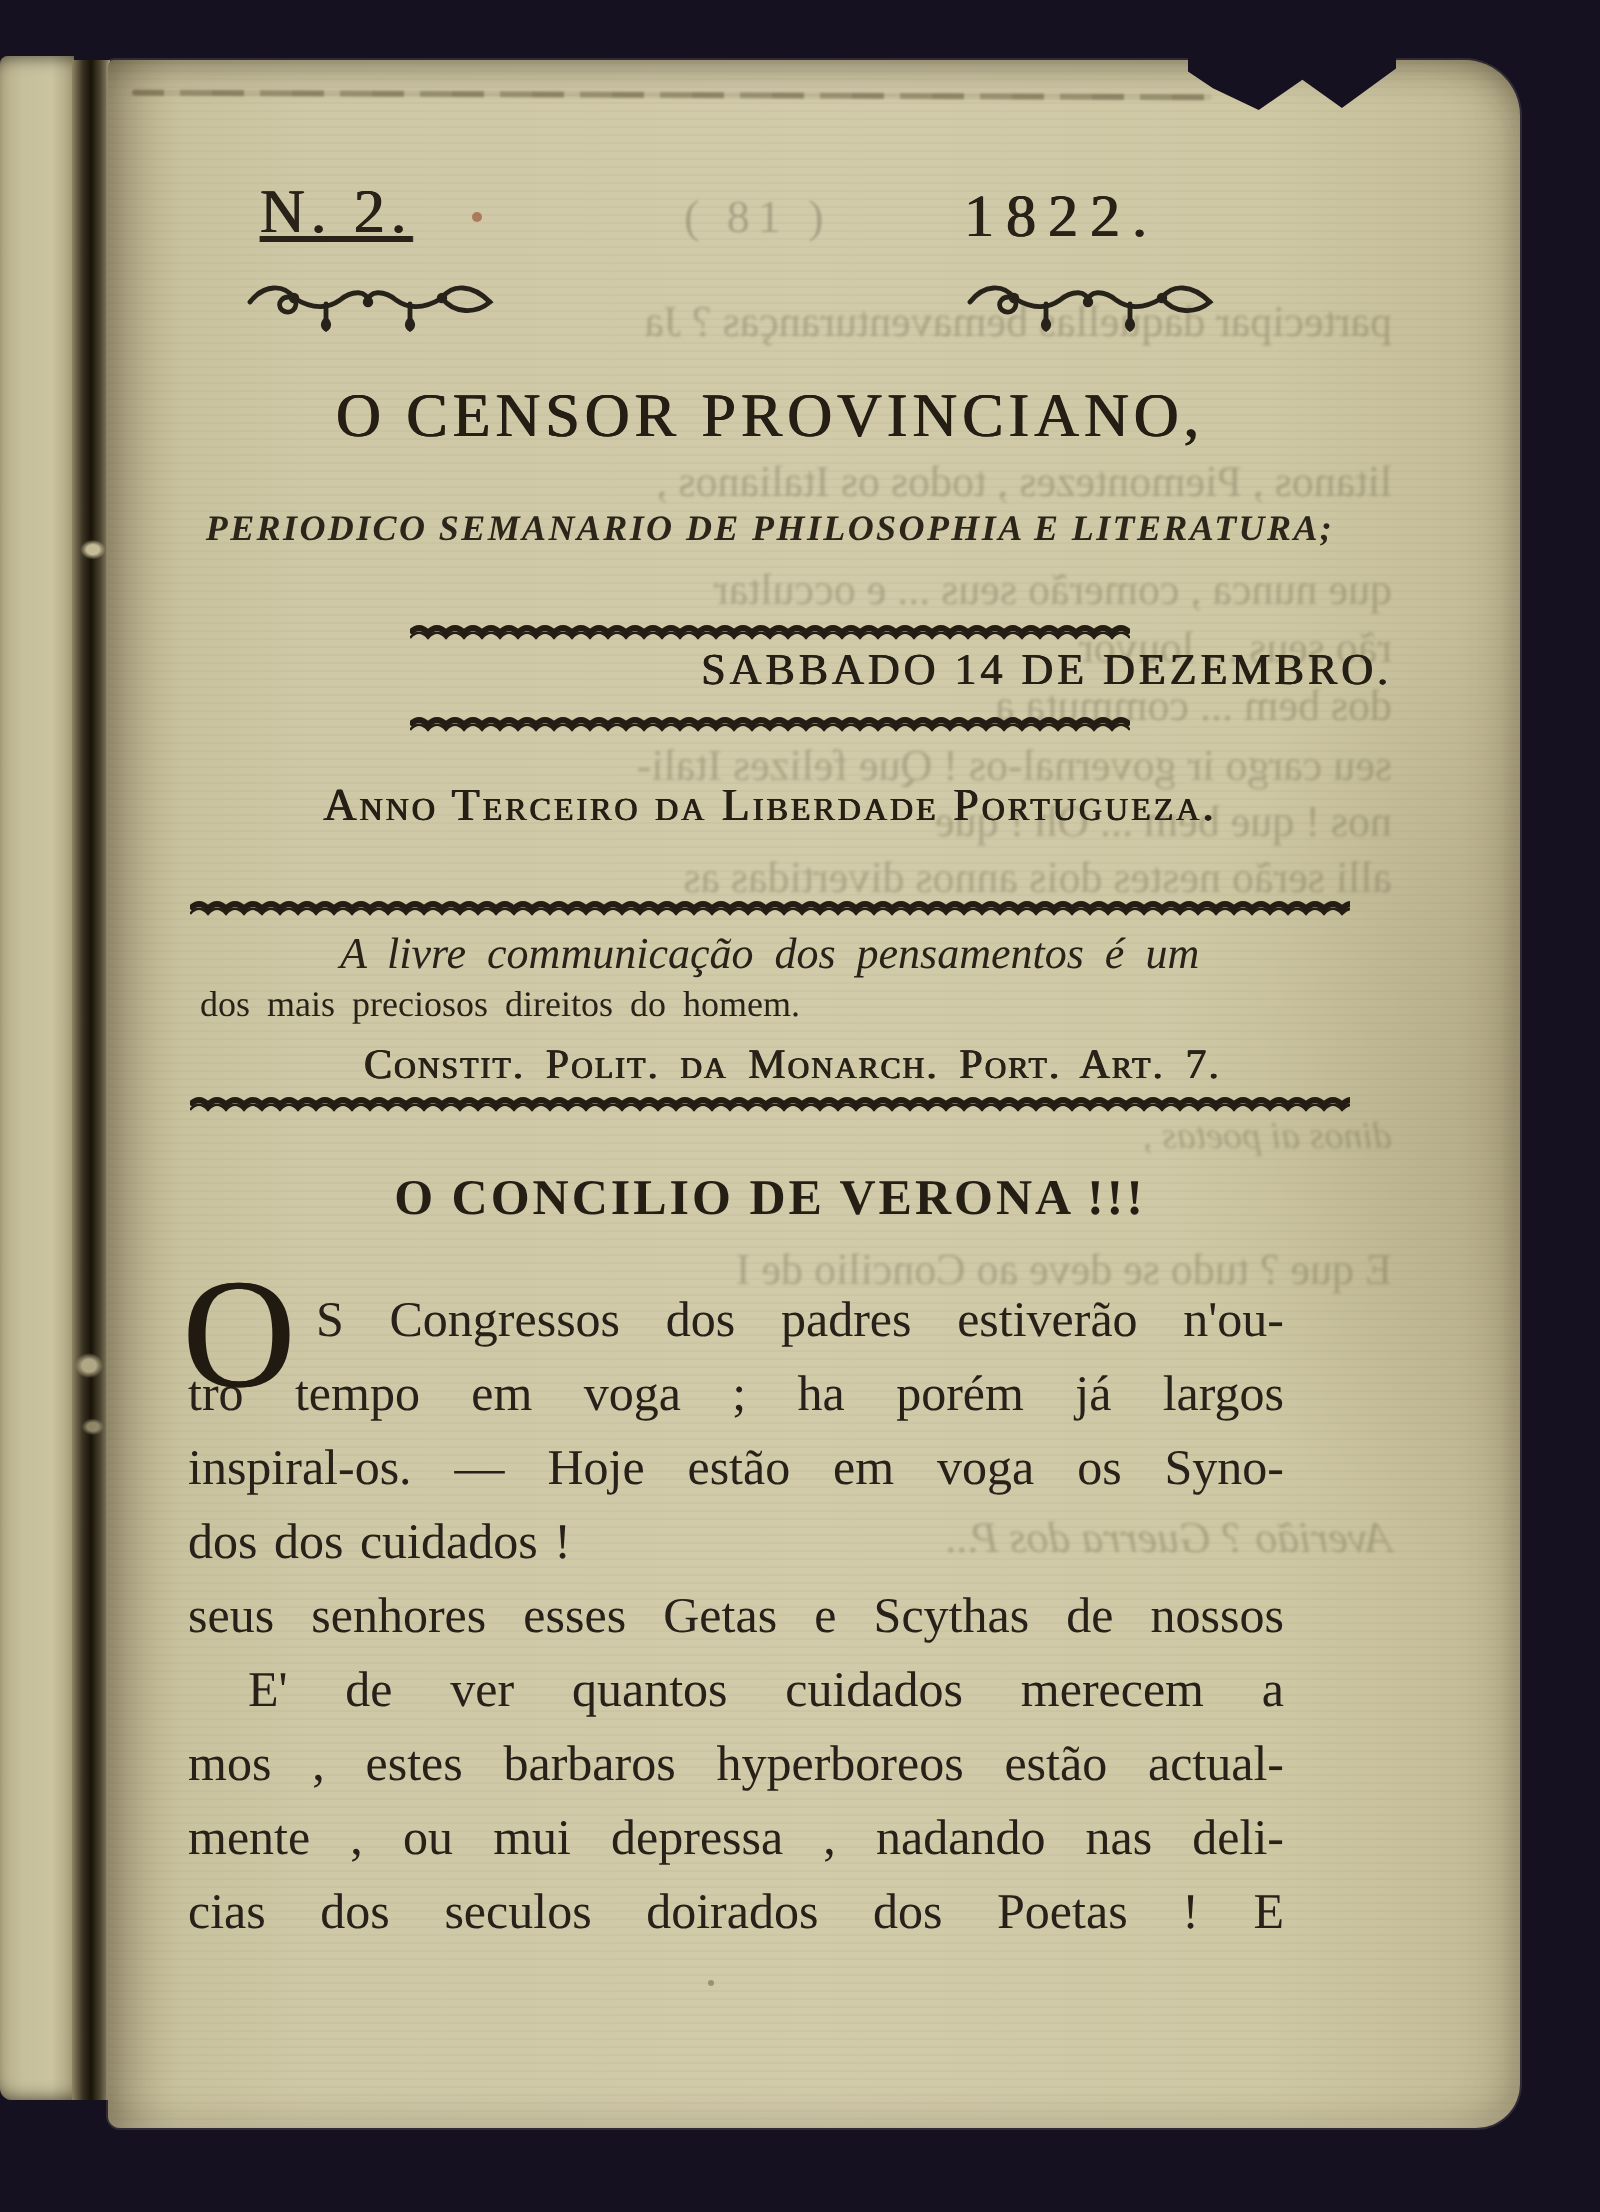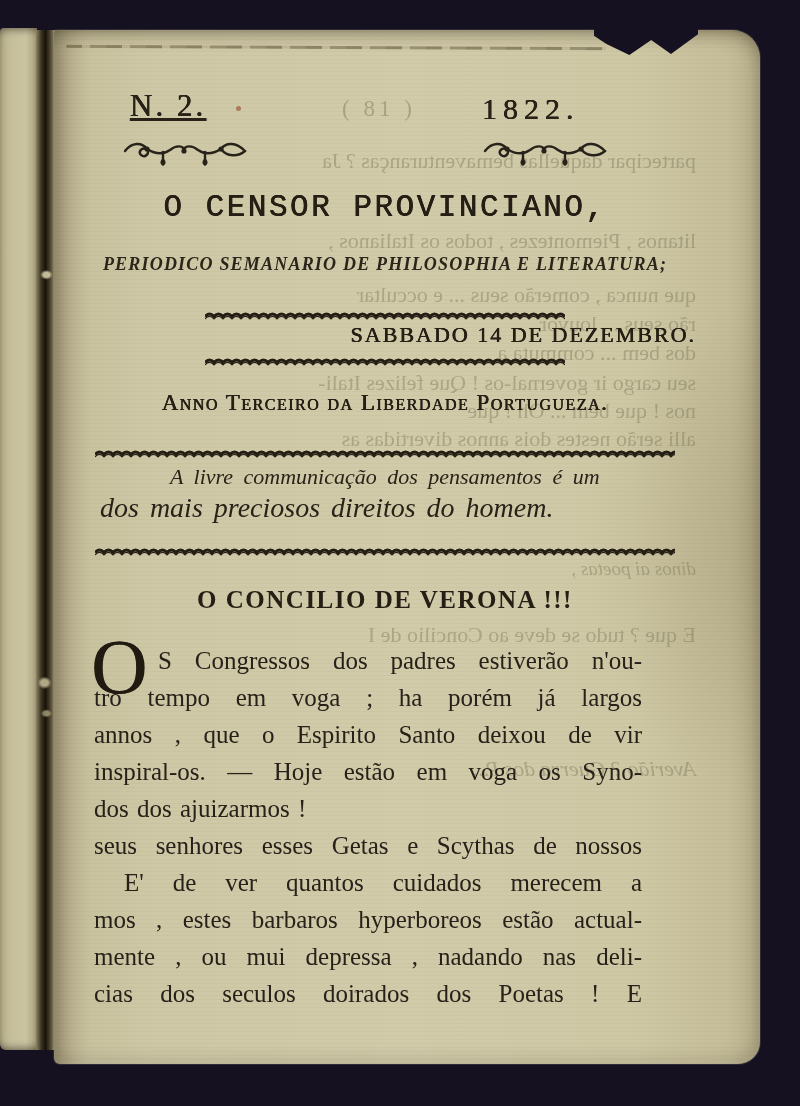--- a/index.html
+++ b/index.html
@@ -58,32 +58,32 @@
   .ctr{width:100%;text-align:center;}
   .semibold{text-shadow:.35px 0 currentColor, -.2px 0 currentColor;}
 
   .issue-no{top:58px;left:56px;font-size:31px;letter-spacing:3px;text-decoration:underline;}
   .showthrough-no{top:66px;left:268px;font-size:23px;color:#6d684f;opacity:.4;filter:blur(.5px);letter-spacing:4px;}
   .year-no{top:62px;left:408px;font-size:30px;letter-spacing:6px;}
   .ornament{top:110px;}
   .orn-left{left:48px;}
   .orn-right{left:408px;}
 
-  .masthead-title{top:160px;font-size:31px;letter-spacing:2.5px;color:#241e14;font-family:Liberation Mono, monospace;}
+  .masthead-title{top:160px;font-size:31px;letter-spacing:2.5px;color:#241e14;}
   .masthead-subtitle{top:224px;font-size:18px;font-style:italic;font-weight:bold;letter-spacing:1.2px;color:#2b251a;}
 
   .rule{left:0;width:100%;text-align:center;}
   .rule svg{display:block;margin:0 auto;}
   .rule1{top:282px;} .rule2{top:328px;} .rule3{top:420px;} .rule4{top:518px;}
 
   .dateline{top:292px;font-size:22px;letter-spacing:2px;color:#251f15;text-align:right;}
   .anno-line{top:360px;font-size:23px;letter-spacing:1.5px;font-variant:small-caps;color:#251f15;}
 
   .epi1{top:434px;left:96px;font-size:22px;font-style:italic;word-spacing:5px;}
-  .epi2{top:462px;left:26px;font-size:28px;font-style:italic;word-spacing:4px;}
+  .epi2{top:462px;left:26px;font-size:18px;word-spacing:4px;}
   .epi-src{top:490px;left:108px;font-size:21px;font-variant:small-caps;letter-spacing:1px;word-spacing:4px;}
 
   .article-heading{top:556px;font-size:25px;font-weight:bold;letter-spacing:1.5px;color:#241e14;}
 
   .article-body{top:598px;left:20px;width:548px;font-size:25px;line-height:37px;color:#27211a;}
   .article-body .line{text-align:justify;text-align-last:justify;word-spacing:2px;}
   .article-body .line.no-just{text-align-last:left;}
   .article-body .line.first{padding-left:64px;padding-top:14px;}
   .article-body .line.indent{text-indent:30px;}
   .dropcap{
@@ -195,36 +195,36 @@
     <div class="abs ctr anno-line semibold">Anno Terceiro da Liberdade Portugueza.</div>
 
     <div class="abs rule rule3">
         <svg class="wavy" width="580" height="12">
           <path fill="none" stroke="#241d14" stroke-width="3" d="M0,4.5 q4.5,-5 9,0 q4.5,-5 9,0 q4.5,-5 9,0 q4.5,-5 9,0 q4.5,-5 9,0 q4.5,-5 9,0 q4.5,-5 9,0 q4.5,-5 9,0 q4.5,-5 9,0 q4.5,-5 9,0 q4.5,-5 9,0 q4.5,-5 9,0 q4.5,-5 9,0 q4.5,-5 9,0 q4.5,-5 9,0 q4.5,-5 9,0 q4.5,-5 9,0 q4.5,-5 9,0 q4.5,-5 9,0 q4.5,-5 9,0 q4.5,-5 9,0 q4.5,-5 9,0 q4.5,-5 9,0 q4.5,-5 9,0 q4.5,-5 9,0 q4.5,-5 9,0 q4.5,-5 9,0 q4.5,-5 9,0 q4.5,-5 9,0 q4.5,-5 9,0 q4.5,-5 9,0 q4.5,-5 9,0 q4.5,-5 9,0 q4.5,-5 9,0 q4.5,-5 9,0 q4.5,-5 9,0 q4.5,-5 9,0 q4.5,-5 9,0 q4.5,-5 9,0 q4.5,-5 9,0 q4.5,-5 9,0 q4.5,-5 9,0 q4.5,-5 9,0 q4.5,-5 9,0 q4.5,-5 9,0 q4.5,-5 9,0 q4.5,-5 9,0 q4.5,-5 9,0 q4.5,-5 9,0 q4.5,-5 9,0 q4.5,-5 9,0 q4.5,-5 9,0 q4.5,-5 9,0 q4.5,-5 9,0 q4.5,-5 9,0 q4.5,-5 9,0 q4.5,-5 9,0 q4.5,-5 9,0 q4.5,-5 9,0 q4.5,-5 9,0 q4.5,-5 9,0 q4.5,-5 9,0 q4.5,-5 9,0 q4.5,-5 9,0 q4.5,-5 9,0"></path>
           <path class="wavy2" fill="none" stroke="#241d14" stroke-width="1.3" transform="translate(0,2.4)" d="M0,4.5 q4.5,-5 9,0 q4.5,-5 9,0 q4.5,-5 9,0 q4.5,-5 9,0 q4.5,-5 9,0 q4.5,-5 9,0 q4.5,-5 9,0 q4.5,-5 9,0 q4.5,-5 9,0 q4.5,-5 9,0 q4.5,-5 9,0 q4.5,-5 9,0 q4.5,-5 9,0 q4.5,-5 9,0 q4.5,-5 9,0 q4.5,-5 9,0 q4.5,-5 9,0 q4.5,-5 9,0 q4.5,-5 9,0 q4.5,-5 9,0 q4.5,-5 9,0 q4.5,-5 9,0 q4.5,-5 9,0 q4.5,-5 9,0 q4.5,-5 9,0 q4.5,-5 9,0 q4.5,-5 9,0 q4.5,-5 9,0 q4.5,-5 9,0 q4.5,-5 9,0 q4.5,-5 9,0 q4.5,-5 9,0 q4.5,-5 9,0 q4.5,-5 9,0 q4.5,-5 9,0 q4.5,-5 9,0 q4.5,-5 9,0 q4.5,-5 9,0 q4.5,-5 9,0 q4.5,-5 9,0 q4.5,-5 9,0 q4.5,-5 9,0 q4.5,-5 9,0 q4.5,-5 9,0 q4.5,-5 9,0 q4.5,-5 9,0 q4.5,-5 9,0 q4.5,-5 9,0 q4.5,-5 9,0 q4.5,-5 9,0 q4.5,-5 9,0 q4.5,-5 9,0 q4.5,-5 9,0 q4.5,-5 9,0 q4.5,-5 9,0 q4.5,-5 9,0 q4.5,-5 9,0 q4.5,-5 9,0 q4.5,-5 9,0 q4.5,-5 9,0 q4.5,-5 9,0 q4.5,-5 9,0 q4.5,-5 9,0 q4.5,-5 9,0 q4.5,-5 9,0"></path>
         </svg>
       </div>
     <div class="abs epi1">A livre communicação dos pensamentos é um</div>
     <div class="abs epi2">dos mais preciosos direitos do homem.</div>
+    <div class="abs epi-src semibold">Constit. Polit. da Monarch. Port. Art. 7.</div>
     <div class="abs rule rule4">
         <svg class="wavy" width="580" height="12">
           <path fill="none" stroke="#241d14" stroke-width="3" d="M0,4.5 q4.5,-5 9,0 q4.5,-5 9,0 q4.5,-5 9,0 q4.5,-5 9,0 q4.5,-5 9,0 q4.5,-5 9,0 q4.5,-5 9,0 q4.5,-5 9,0 q4.5,-5 9,0 q4.5,-5 9,0 q4.5,-5 9,0 q4.5,-5 9,0 q4.5,-5 9,0 q4.5,-5 9,0 q4.5,-5 9,0 q4.5,-5 9,0 q4.5,-5 9,0 q4.5,-5 9,0 q4.5,-5 9,0 q4.5,-5 9,0 q4.5,-5 9,0 q4.5,-5 9,0 q4.5,-5 9,0 q4.5,-5 9,0 q4.5,-5 9,0 q4.5,-5 9,0 q4.5,-5 9,0 q4.5,-5 9,0 q4.5,-5 9,0 q4.5,-5 9,0 q4.5,-5 9,0 q4.5,-5 9,0 q4.5,-5 9,0 q4.5,-5 9,0 q4.5,-5 9,0 q4.5,-5 9,0 q4.5,-5 9,0 q4.5,-5 9,0 q4.5,-5 9,0 q4.5,-5 9,0 q4.5,-5 9,0 q4.5,-5 9,0 q4.5,-5 9,0 q4.5,-5 9,0 q4.5,-5 9,0 q4.5,-5 9,0 q4.5,-5 9,0 q4.5,-5 9,0 q4.5,-5 9,0 q4.5,-5 9,0 q4.5,-5 9,0 q4.5,-5 9,0 q4.5,-5 9,0 q4.5,-5 9,0 q4.5,-5 9,0 q4.5,-5 9,0 q4.5,-5 9,0 q4.5,-5 9,0 q4.5,-5 9,0 q4.5,-5 9,0 q4.5,-5 9,0 q4.5,-5 9,0 q4.5,-5 9,0 q4.5,-5 9,0 q4.5,-5 9,0"></path>
           <path class="wavy2" fill="none" stroke="#241d14" stroke-width="1.3" transform="translate(0,2.4)" d="M0,4.5 q4.5,-5 9,0 q4.5,-5 9,0 q4.5,-5 9,0 q4.5,-5 9,0 q4.5,-5 9,0 q4.5,-5 9,0 q4.5,-5 9,0 q4.5,-5 9,0 q4.5,-5 9,0 q4.5,-5 9,0 q4.5,-5 9,0 q4.5,-5 9,0 q4.5,-5 9,0 q4.5,-5 9,0 q4.5,-5 9,0 q4.5,-5 9,0 q4.5,-5 9,0 q4.5,-5 9,0 q4.5,-5 9,0 q4.5,-5 9,0 q4.5,-5 9,0 q4.5,-5 9,0 q4.5,-5 9,0 q4.5,-5 9,0 q4.5,-5 9,0 q4.5,-5 9,0 q4.5,-5 9,0 q4.5,-5 9,0 q4.5,-5 9,0 q4.5,-5 9,0 q4.5,-5 9,0 q4.5,-5 9,0 q4.5,-5 9,0 q4.5,-5 9,0 q4.5,-5 9,0 q4.5,-5 9,0 q4.5,-5 9,0 q4.5,-5 9,0 q4.5,-5 9,0 q4.5,-5 9,0 q4.5,-5 9,0 q4.5,-5 9,0 q4.5,-5 9,0 q4.5,-5 9,0 q4.5,-5 9,0 q4.5,-5 9,0 q4.5,-5 9,0 q4.5,-5 9,0 q4.5,-5 9,0 q4.5,-5 9,0 q4.5,-5 9,0 q4.5,-5 9,0 q4.5,-5 9,0 q4.5,-5 9,0 q4.5,-5 9,0 q4.5,-5 9,0 q4.5,-5 9,0 q4.5,-5 9,0 q4.5,-5 9,0 q4.5,-5 9,0 q4.5,-5 9,0 q4.5,-5 9,0 q4.5,-5 9,0 q4.5,-5 9,0 q4.5,-5 9,0"></path>
         </svg>
       </div>
 
     <div class="abs ctr article-heading">O CONCILIO DE VERONA !!!</div>
 
     <div class="abs article-body">
       <span class="dropcap">O</span>
       <div class="line first">S Congressos dos padres estiverão n'ou-</div>
       <div class="line">tro tempo em voga ; ha porém já largos</div>
-      <div class="line">annos , que o Espirito Santo deixou de vir</div>
       <div class="line">inspiral-os. — Hoje estão em voga os Syno-</div>
-      <div class="line no-just">dos dos ajuizarmos !</div>
+      <div class="line no-just">dos dos cuidados !</div>
       <div class="line">seus senhores esses Getas e Scythas de nossos</div>
       <div class="line indent">E' de ver quantos cuidados merecem a</div>
       <div class="line">mos , estes barbaros hyperboreos estão actual-</div>
       <div class="line">mente , ou mui depressa , nadando nas deli-</div>
       <div class="line">cias dos seculos doirados dos Poetas ! E</div>
     </div>
 
   </div>
 </div>
 

